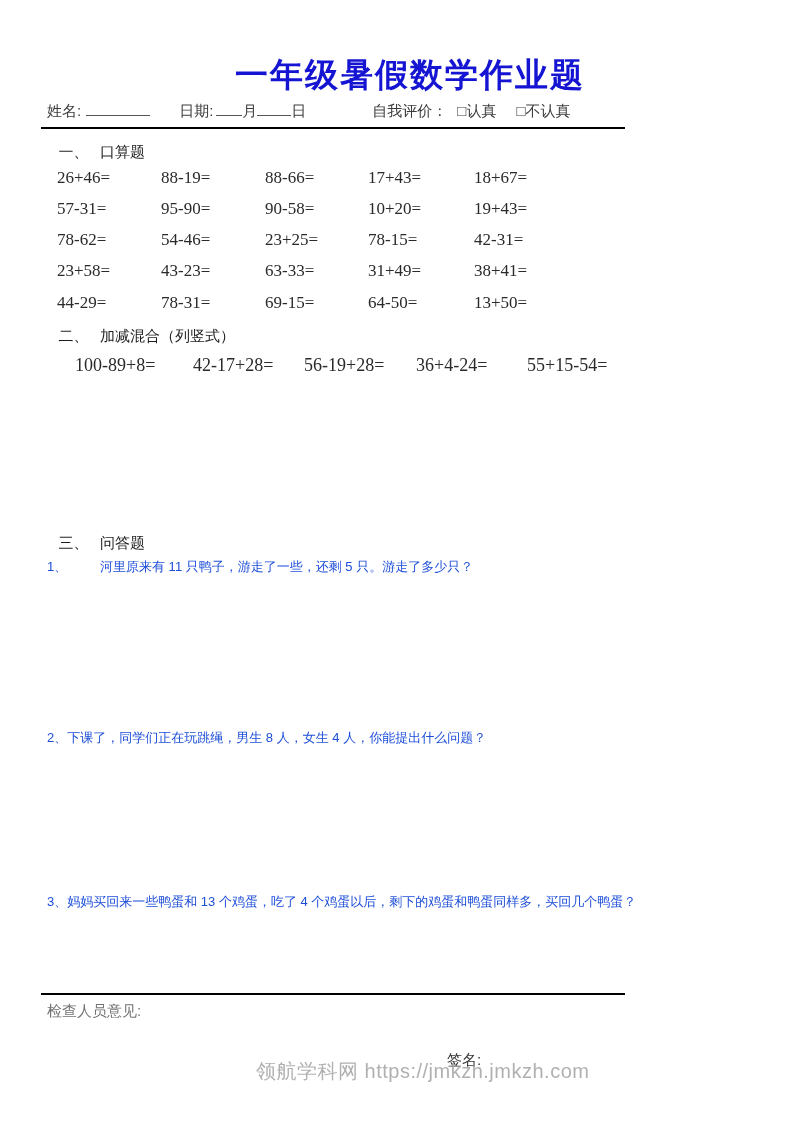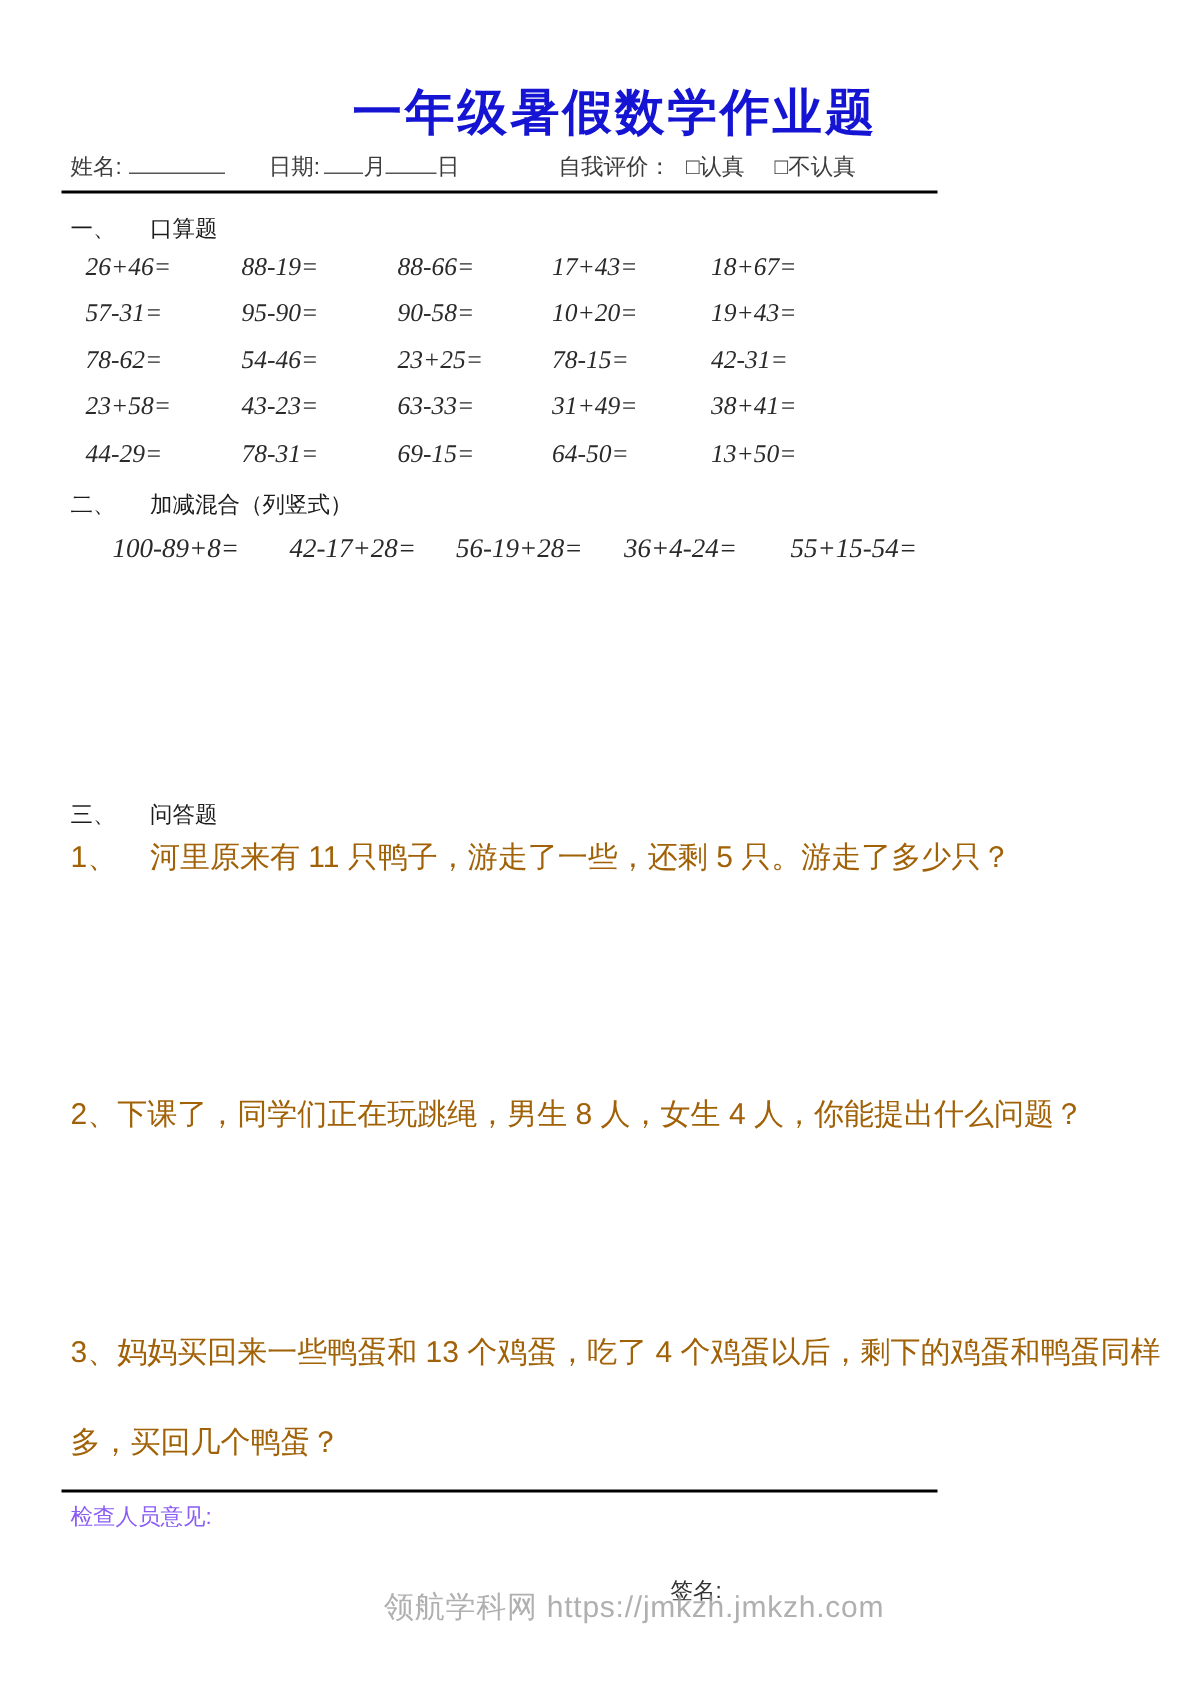--- a/index.html
+++ b/index.html
@@ -27,40 +27,40 @@
   .gap-date{margin-left:29px}
   .gap-eval{margin-left:66px}
   .gap-cb1{margin-left:10px}
   .gap-cb2{margin-left:20px}
   .rule{
     position:absolute;left:41px;width:584px;height:0;
     border-top:2px solid #000;
   }
   .rule-top{top:127px}
   .rule-bottom{top:993px}
-  .sec-head{position:absolute;left:47px;font-size:15px;color:#1c1c1c;white-space:nowrap;}
+  .sec-head{position:absolute;left:47px;font-size:15px;color:#1c1c1c;white-space:nowrap;text-align:center;}
   .sec-head .num{display:inline-block;width:53px;}
   .sec1{top:143px}.sec2{top:327px}.sec3{top:534px}
-  .oral-row,.mixed-row{position:absolute;left:0;width:641px;height:22px;font-style:italic;}
+  .oral-row,.mixed-row{position:absolute;left:0;width:641px;height:22px;}
   .eq{
     position:absolute;font-family:"Liberation Serif","DejaVu Serif",serif;
     font-size:17px;color:#2a2a2a;white-space:nowrap;
   }
   .mixed-row .eq{font-size:18px;margin-left:28px;}
   .c0{left:57px}.c1{left:161px}.c2{left:265px}.c3{left:368px}.c4{left:474px}
   .m0{left:47px}.m1{left:165px}.m2{left:276px}.m3{left:388px}.m4{left:499px}
   .question{
-    position:absolute;left:47px;font-size:20px;color:#a16207;
+    position:absolute;left:47px;font-size:13px;color:#1d4ed8;
     font-family:"Liberation Sans","DejaVu Sans",sans-serif;
   }
   .q1{top:558px;white-space:nowrap}
   .q2{top:729px;white-space:nowrap}
   .q3{top:872px;width:732px;line-height:60px}
   .qnum-wide{display:inline-block;width:53px;}
-  .inspector{position:absolute;left:47px;top:1002px;font-size:15px;color:#8b5cf6;}
+  .inspector{position:absolute;left:47px;top:1002px;font-size:15px;color:#737373;}
   .signature{position:absolute;left:447px;top:1051px;font-size:15px;color:#333;z-index:1;}
   .watermark{
     position:absolute;left:256px;top:1058px;font-size:20px;color:#9a9a9a;
     opacity:.78;z-index:2;white-space:nowrap;letter-spacing:.5px;
   }
 </style>
 </head>
 <body>
 
 <div class="title" style="color: rgb(20, 20, 210);">一年级暑假数学作业题</div>

